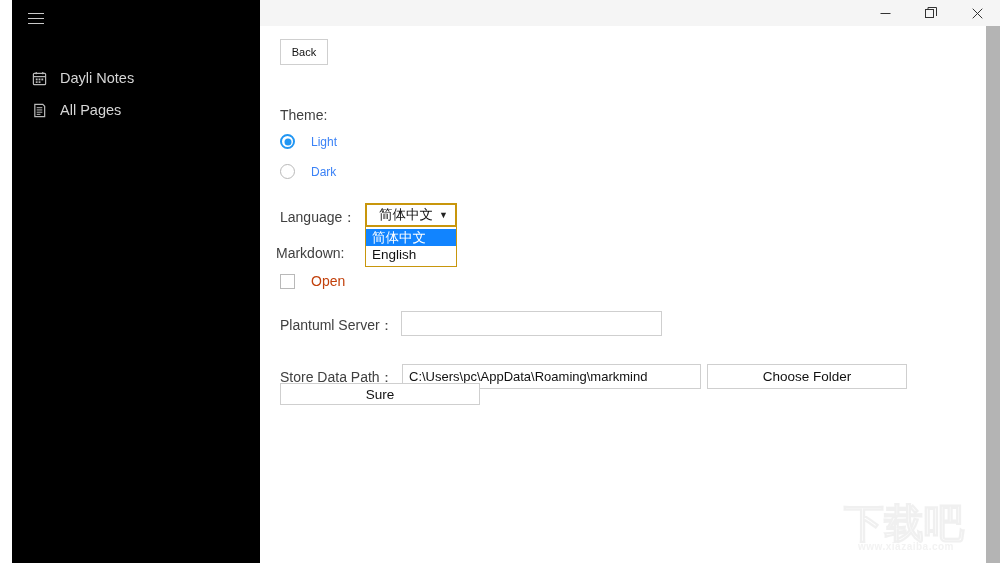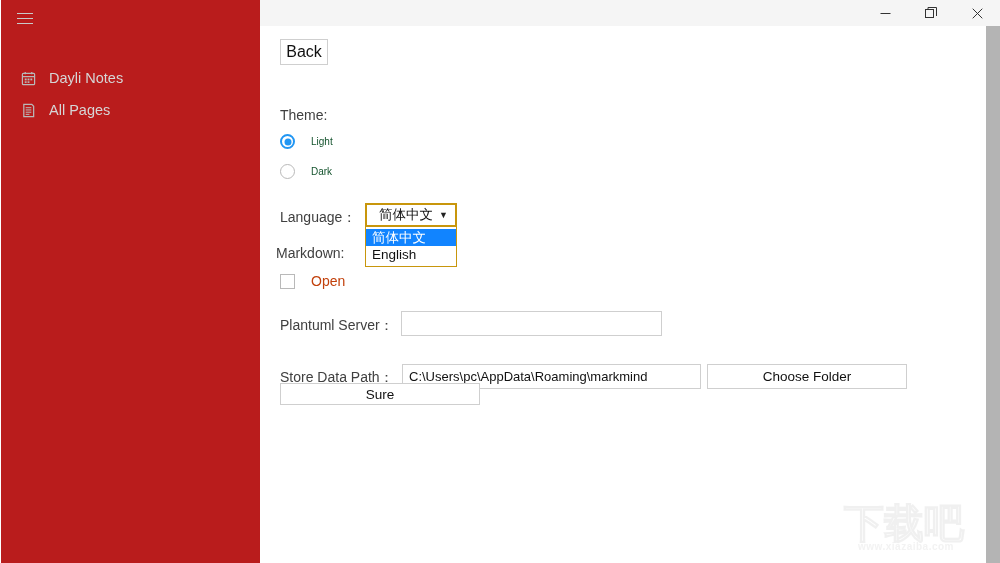--- a/index.html
+++ b/index.html
@@ -17,25 +17,25 @@
 
   .app {
     position: relative;
     width: 1000px;
     height: 563px;
   }
 
   
   .sidebar {
     position: absolute;
-    left: 1px;
+    left: 12px;
     top: 0;
     width: 260px;
     height: 563px;
-    background: #b91c1c;
+    background: #000000;
     box-sizing: border-box;
   }
   .hamburger {
     position: absolute;
     left: 10px;
     top: 5px;
     width: 28px;
     height: 26px;
     display: flex;
     flex-direction: column;
@@ -141,21 +141,21 @@
     cursor: pointer;
     box-sizing: border-box;
   }
 
   .back-btn {
     position: absolute;
     left: 20px;
     top: 13px;
     width: 48px;
     height: 26px;
-    font-size: 16px;
+    font-size: 11px;
   }
 
   .lbl {
     position: absolute;
     font-size: 14px;
     color: #404040;
     white-space: nowrap;
   }
 
   .theme-label { left: 20px; top: 81px; }
@@ -189,22 +189,22 @@
     left: 50%;
     top: 50%;
     transform: translate(-50%, -50%);
     width: 7px;
     height: 7px;
     border-radius: 50%;
     background: #2196f3;
   }
   .radio-row .rlabel {
     margin-left: 16px;
-    font-size: 10px;
-    color: #14532d;
+    font-size: 12px;
+    color: #3b82f6;
   }
 
   .language-label { left: 20px; top: 183px; }
   .markdown-label { left: 16px; top: 219px; }
 
   
   .select-wrap {
     position: absolute;
     left: 105px;
     top: 177px;

